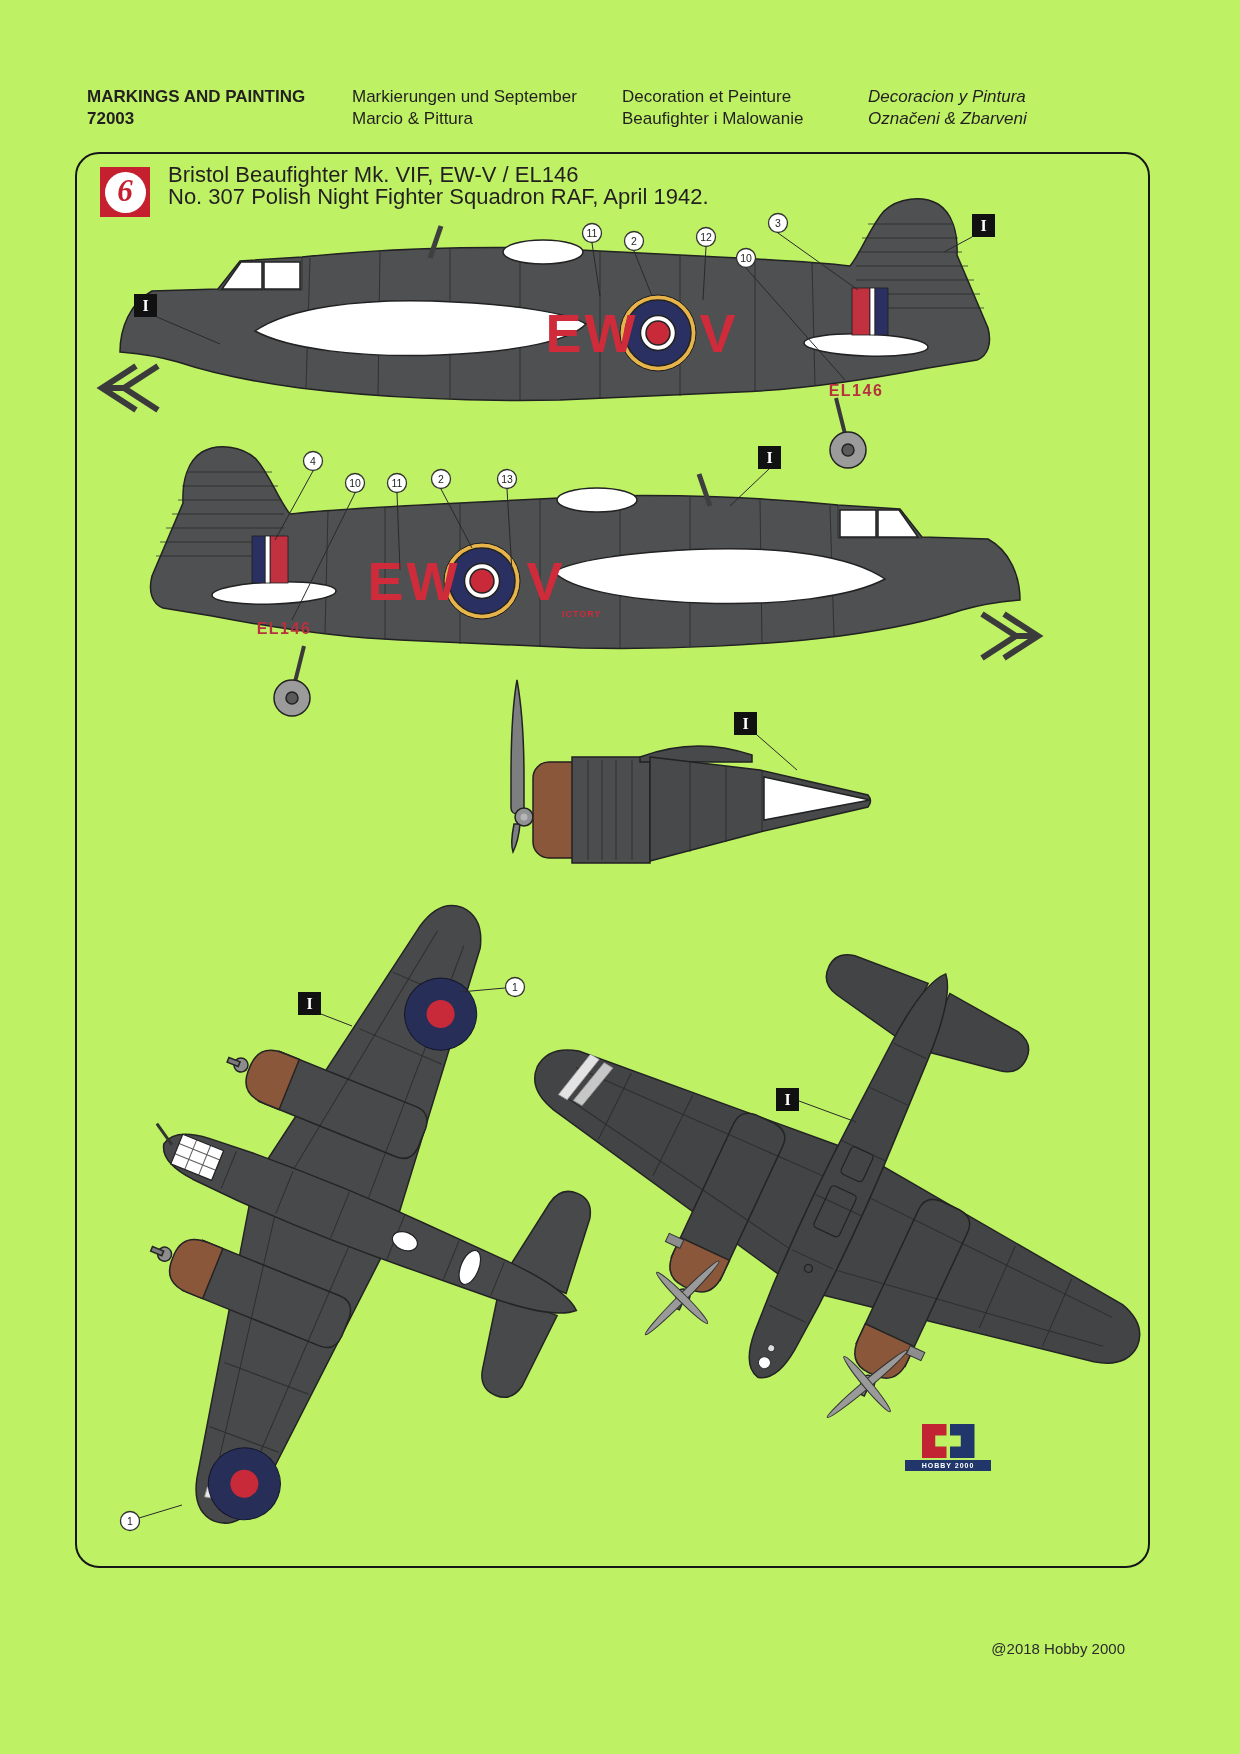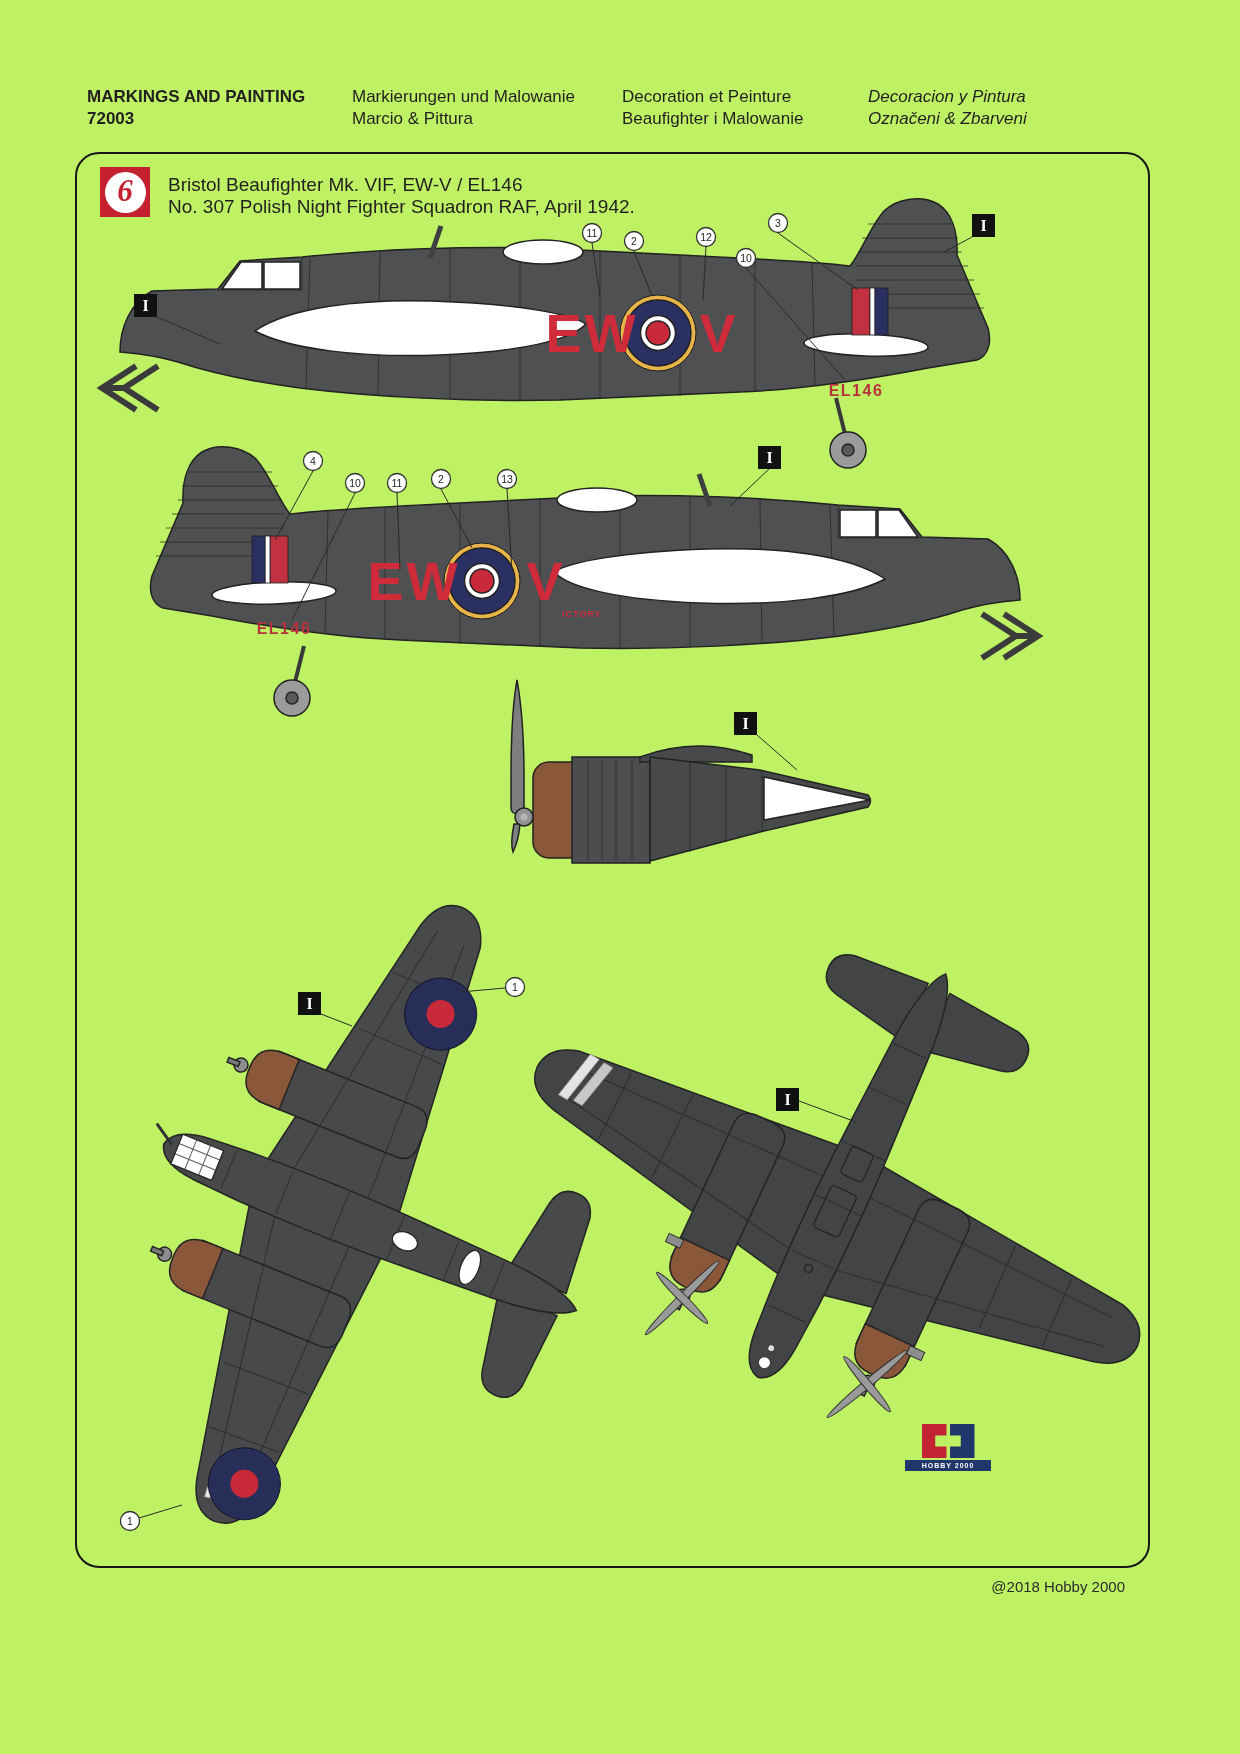--- a/index.html
+++ b/index.html
@@ -9,49 +9,49 @@
   .hdr-col .l1,.hdr-col .l2{white-space:nowrap;}
   .hdr-bold{font-weight:bold;}
   .scheme-box{position:absolute;left:75px;top:152px;width:1071px;height:1412px;
               border:2px solid #161616;border-radius:24px;}
   .badge{position:absolute;left:100px;top:167px;width:50px;height:50px;background:#c4202f;
          display:flex;align-items:center;justify-content:center;}
   .badge-circle{width:41px;height:41px;background:#ffffff;border-radius:50%;
                 display:flex;align-items:center;justify-content:center;}
   .badge-num{color:#c4202f;font-weight:bold;font-style:italic;font-size:31px;
              font-family:"Liberation Serif",serif;transform:translateY(-1px);}
-  .scheme-title{position:absolute;left:168px;top:174px;font-size:19px;line-height:22px;}
+  .scheme-title{position:absolute;left:168px;top:164px;font-size:22px;line-height:22px;}
   .art{position:absolute;left:0;top:0;}
   .logo{position:absolute;left:905px;top:1424px;width:86px;}
   .logo-emblem{height:34px;display:flex;gap:3px;justify-content:center;}
   .logo-red{width:25px;background:#c22433;
             clip-path:polygon(0 0,100% 0,100% 34%,55% 34%,55% 66%,100% 66%,100% 100%,0 100%);}
   .logo-blue{width:25px;background:#21366b;
              clip-path:polygon(0 0,100% 0,100% 100%,0 100%,0 66%,45% 66%,45% 34%,0 34%);}
   .logo-bar{margin-top:2px;background:#21366b;color:#fff;font-size:7px;font-weight:bold;
             text-align:center;letter-spacing:1px;padding:2px 0;}
-  .footer{position:absolute;right:115px;top:1578px;font-size:15px;color:#2b2b2b;}
+  .footer{position:absolute;right:115px;top:1640px;font-size:15px;color:#2b2b2b;}
   svg text{font-family:"Liberation Sans",sans-serif;}
   .code-txt{font-weight:bold;letter-spacing:3px;}
   .callout-txt{font-size:10.5px;fill:#1d1d1d;}
   .pm-txt{font-family:"Liberation Serif",serif;font-weight:bold;font-size:16px;fill:#ffffff;}
   .leader{stroke:#2a2a2a;stroke-width:1;fill:none;}
   .pline{stroke:#262626;stroke-width:1;fill:none;opacity:.75;}
 </style>
 </head>
 <body>
 
 <div class="page">
 
   <div class="hdr-col hdr-bold" style="left:87px;">
     <div class="l1">MARKINGS AND PAINTING</div>
     <div class="l2">72003</div>
   </div>
   <div class="hdr-col" style="left:352px;">
-    <div class="l1">Markierungen und Malowanie</div>
+    <div class="l1">Markierungen und September</div>
     <div class="l2">Marcio &amp; Pittura</div>
   </div>
   <div class="hdr-col" style="left:622px;">
     <div class="l1">Decoration et Peinture</div>
     <div class="l2">Beaufighter i Malowanie</div>
   </div>
   <div class="hdr-col" style="left:868px;font-style:italic;">
     <div class="l1">Decoracion y Pintura</div>
     <div class="l2">Označeni &amp; Zbarveni</div>
   </div>

